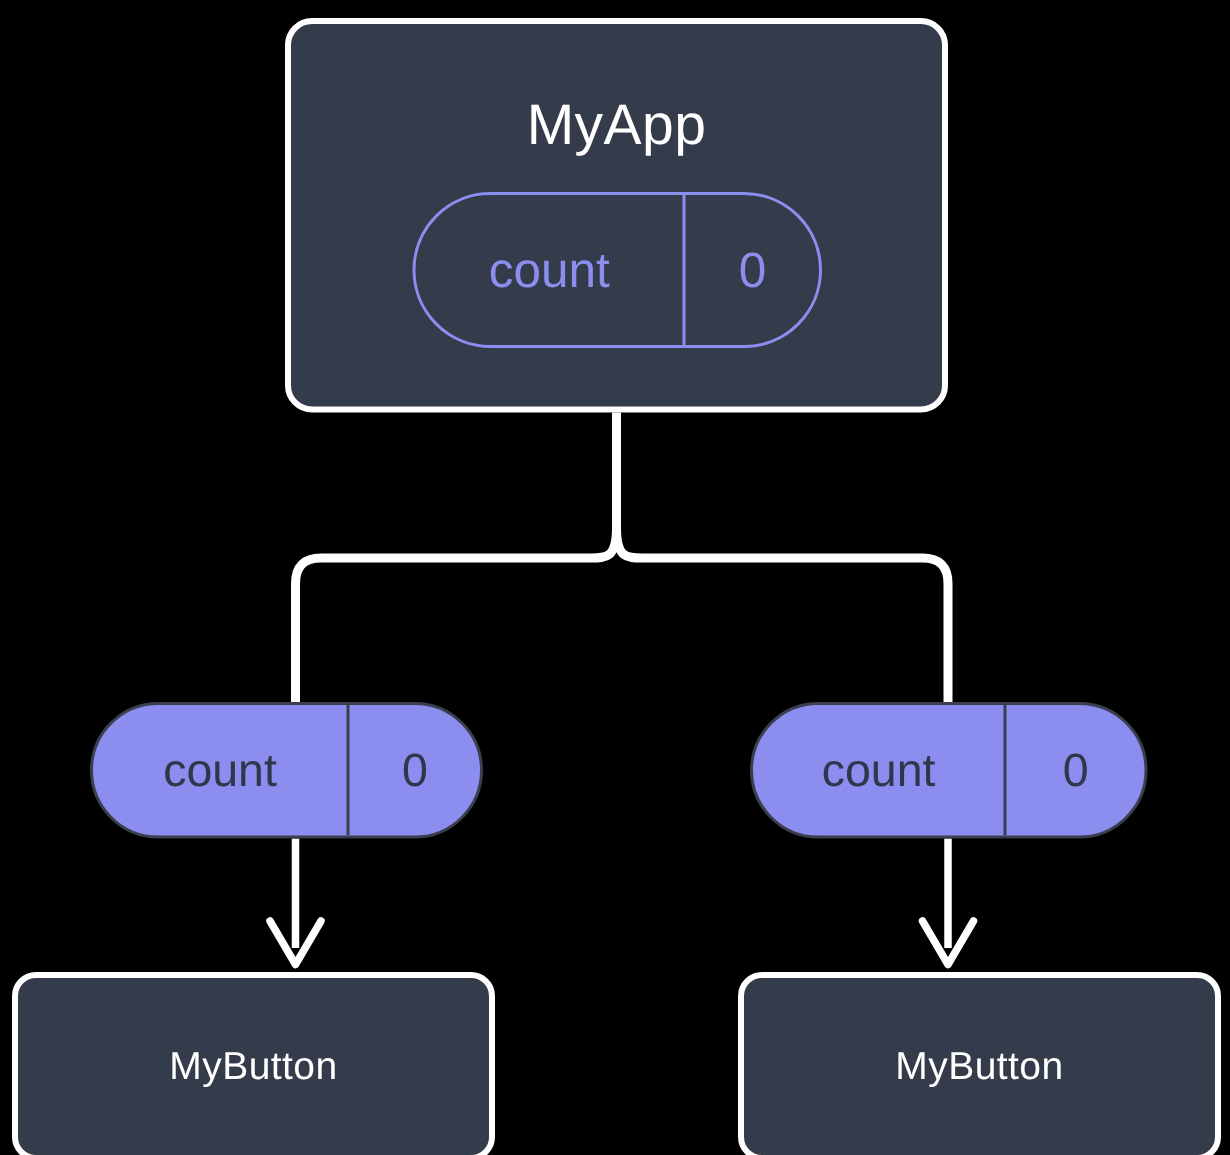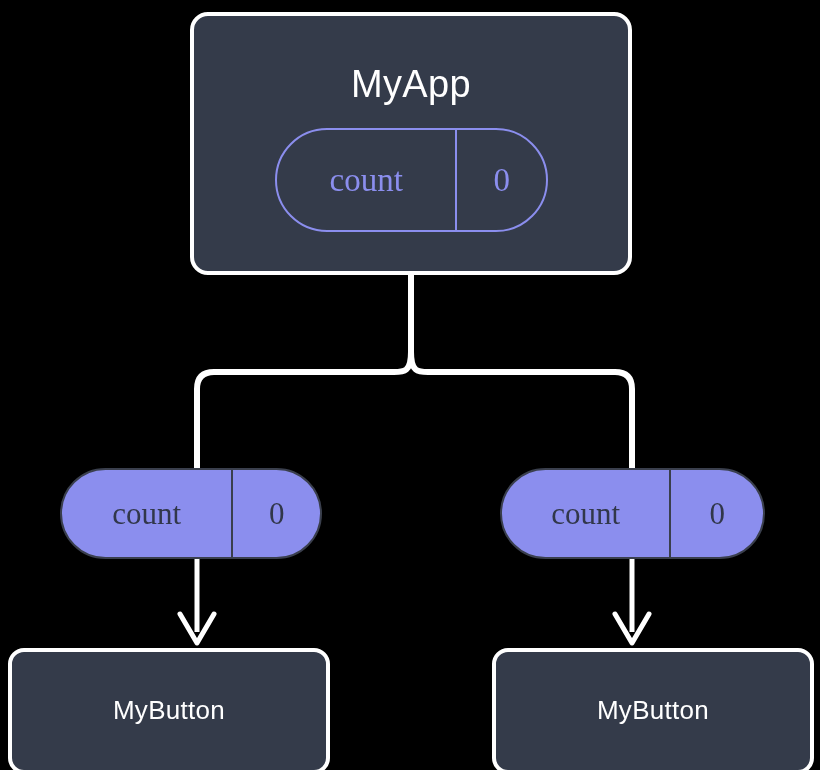--- a/index.html
+++ b/index.html
@@ -87,21 +87,20 @@
     z-index: 3;
     overflow: hidden;
   }
   .state-pill .pill-key,
   .state-pill .pill-val {
     display: flex;
     align-items: center;
     justify-content: center;
     white-space: nowrap;
     font-weight: 400;
-    font-family: Liberation Serif, serif;
   }
 
   
   .pill-outline {
     background: transparent;
     border: 2px solid #8b8eee;
   }
   .pill-outline .pill-key,
   .pill-outline .pill-val {
     color: #8b8eee;

